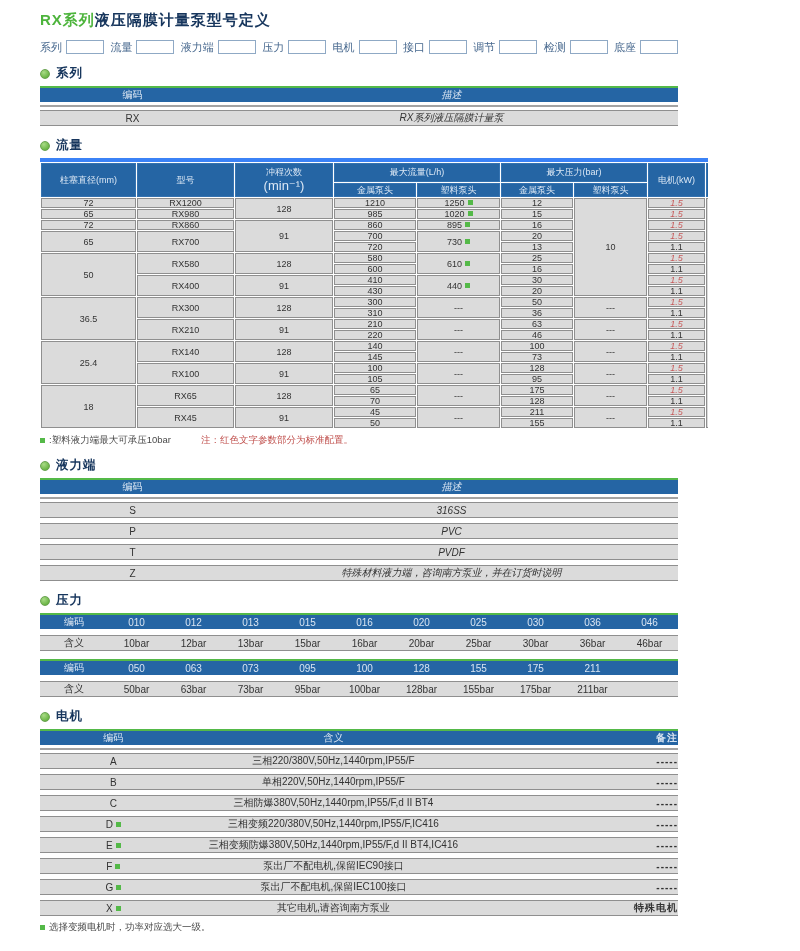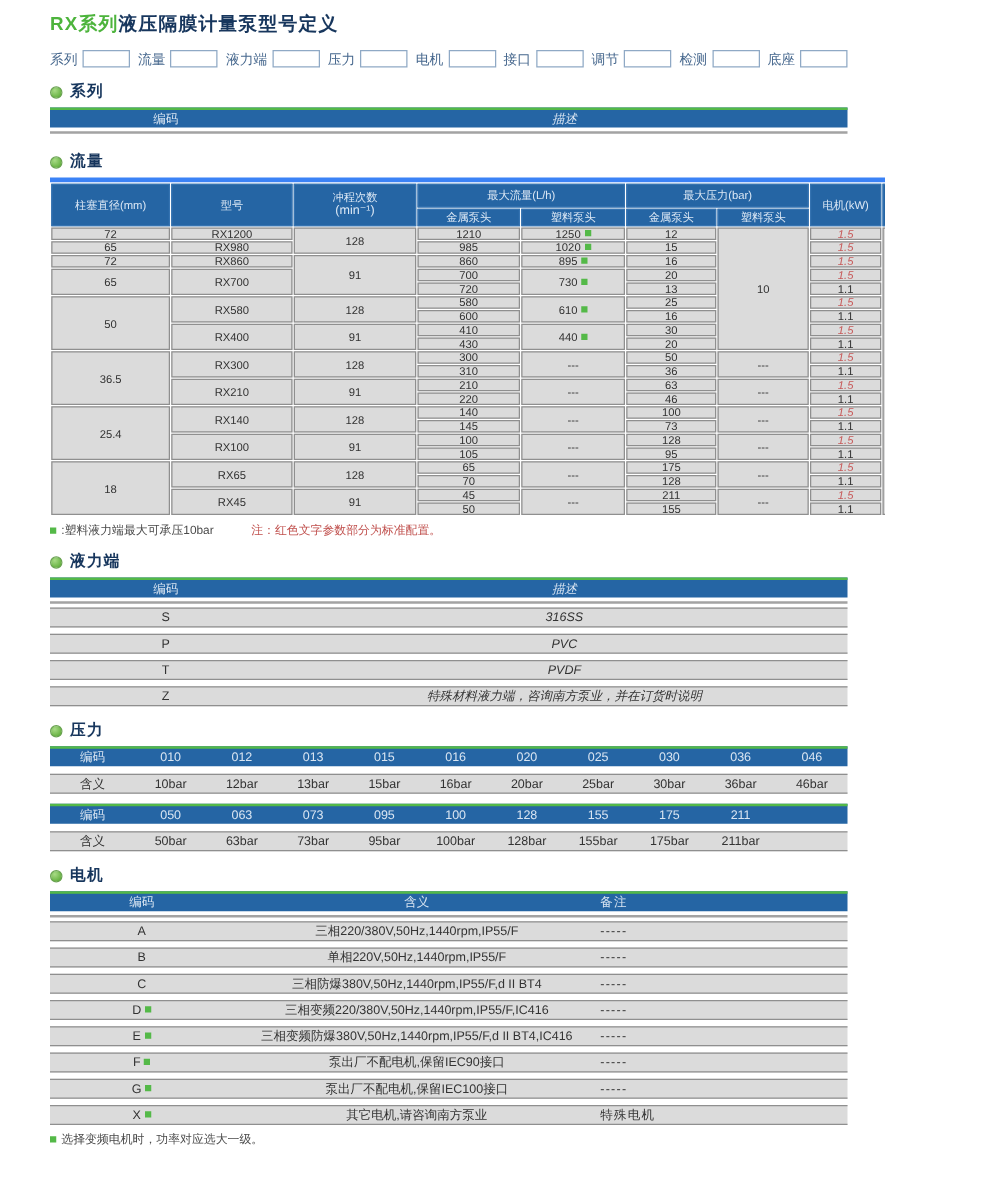--- a/index.html
+++ b/index.html
@@ -26,40 +26,40 @@
   .shead{display:flex;align-items:center;height:14px;background:#2565A4;border-top:2px solid #54B948;
          color:#D9E5F2;font-size:10px;}
   .hgap{margin-top:3px;border-top:2px solid #A3A3A3;height:3px;}
   .srow{display:flex;align-items:center;height:14px;background:#DBDBDB;
         border-top:1px solid #8F8F8F;border-bottom:1px solid #8F8F8F;margin-bottom:5px;
         font-size:10px;color:#333;}
   .c-code{width:29%;text-align:center;}
   .c-desc{flex:1;text-align:center;font-style:italic;}
   .m-code{width:23%;text-align:center;}
   .m-mean{width:46%;text-align:center;}
-  .m-note{flex:1;text-align:left;letter-spacing:1px;}
+  .m-note{flex:1;text-align:right;letter-spacing:1px;font-weight:bold;}
   
   .p-head{display:flex;align-items:center;height:14px;background:#2565A4;border-top:2px solid #54B948;
           color:#D9E5F2;font-size:10px;}
   .p-row{display:flex;align-items:center;height:14px;background:#DBDBDB;
          border-top:1px solid #8F8F8F;border-bottom:1px solid #8F8F8F;
          margin-top:6px;margin-bottom:8px;font-size:10px;color:#333;}
   .p-label{width:68px;text-align:center;}
   .p-cell{flex:1;text-align:center;}
   
   .ftable-wrap{width:712px;border-top:4px solid #3b82f6;}
   table.ftable{width:100%;table-layout:fixed;border-collapse:separate;border-spacing:1px;background:#fff;}
   .ftable th{background:#2565A4;border:1px solid #3573B1;color:#DCE8F5;font-weight:normal;
              font-size:9px;padding:0;line-height:1.2;}
   .ftable thead tr.h1 th{height:17px;}
   .ftable thead tr.h2 th{height:12px;}
   .ftable td{background:#DBDBDB;border:1px solid #8F8F8F;font-size:9px;color:#333;
              text-align:center;padding:0;height:8px;line-height:8px;}
   .ftable td.red{color:#C75A5A;font-style:italic;}
-  .sub{font-size:10px;}
+  .sub{font-size:13px;}
   .gsq{display:inline-block;width:5px;height:5px;background:#54B948;margin-left:3px;vertical-align:1px;}
   
   .footnote{display:flex;align-items:center;gap:4px;font-size:9.5px;color:#4A4A4A;margin-top:6px;height:11px;}
   .fn-sq{width:5px;height:5px;background:#54B948;display:inline-block;flex:none;}
   .red-note{color:#C0504D;margin-left:26px;}
 </style>
 </head>
 <body>
 
 <div class="page">
@@ -109,20 +109,26 @@
 
   <div class="section-title">
     <span class="bullet"></span>
     <span class="st-label">系列</span>
   </div>
   <div class="shead">
     <span class="c-code">编码</span>
     <span class="c-desc">描述</span>
   </div>
   <div class="hgap"></div>
+  <div id="series-rows">
+      <div class="srow">
+        <span class="c-code">RX</span>
+        <span class="c-desc">RX系列液压隔膜计量泵</span>
+      </div>
+    </div>
 
   <div class="section-title">
     <span class="bullet"></span>
     <span class="st-label">流量</span>
   </div>
   <div class="ftable-wrap">
     <table class="ftable">
       <colgroup>
         <col style="width:95px">
           <col style="width:97px">

